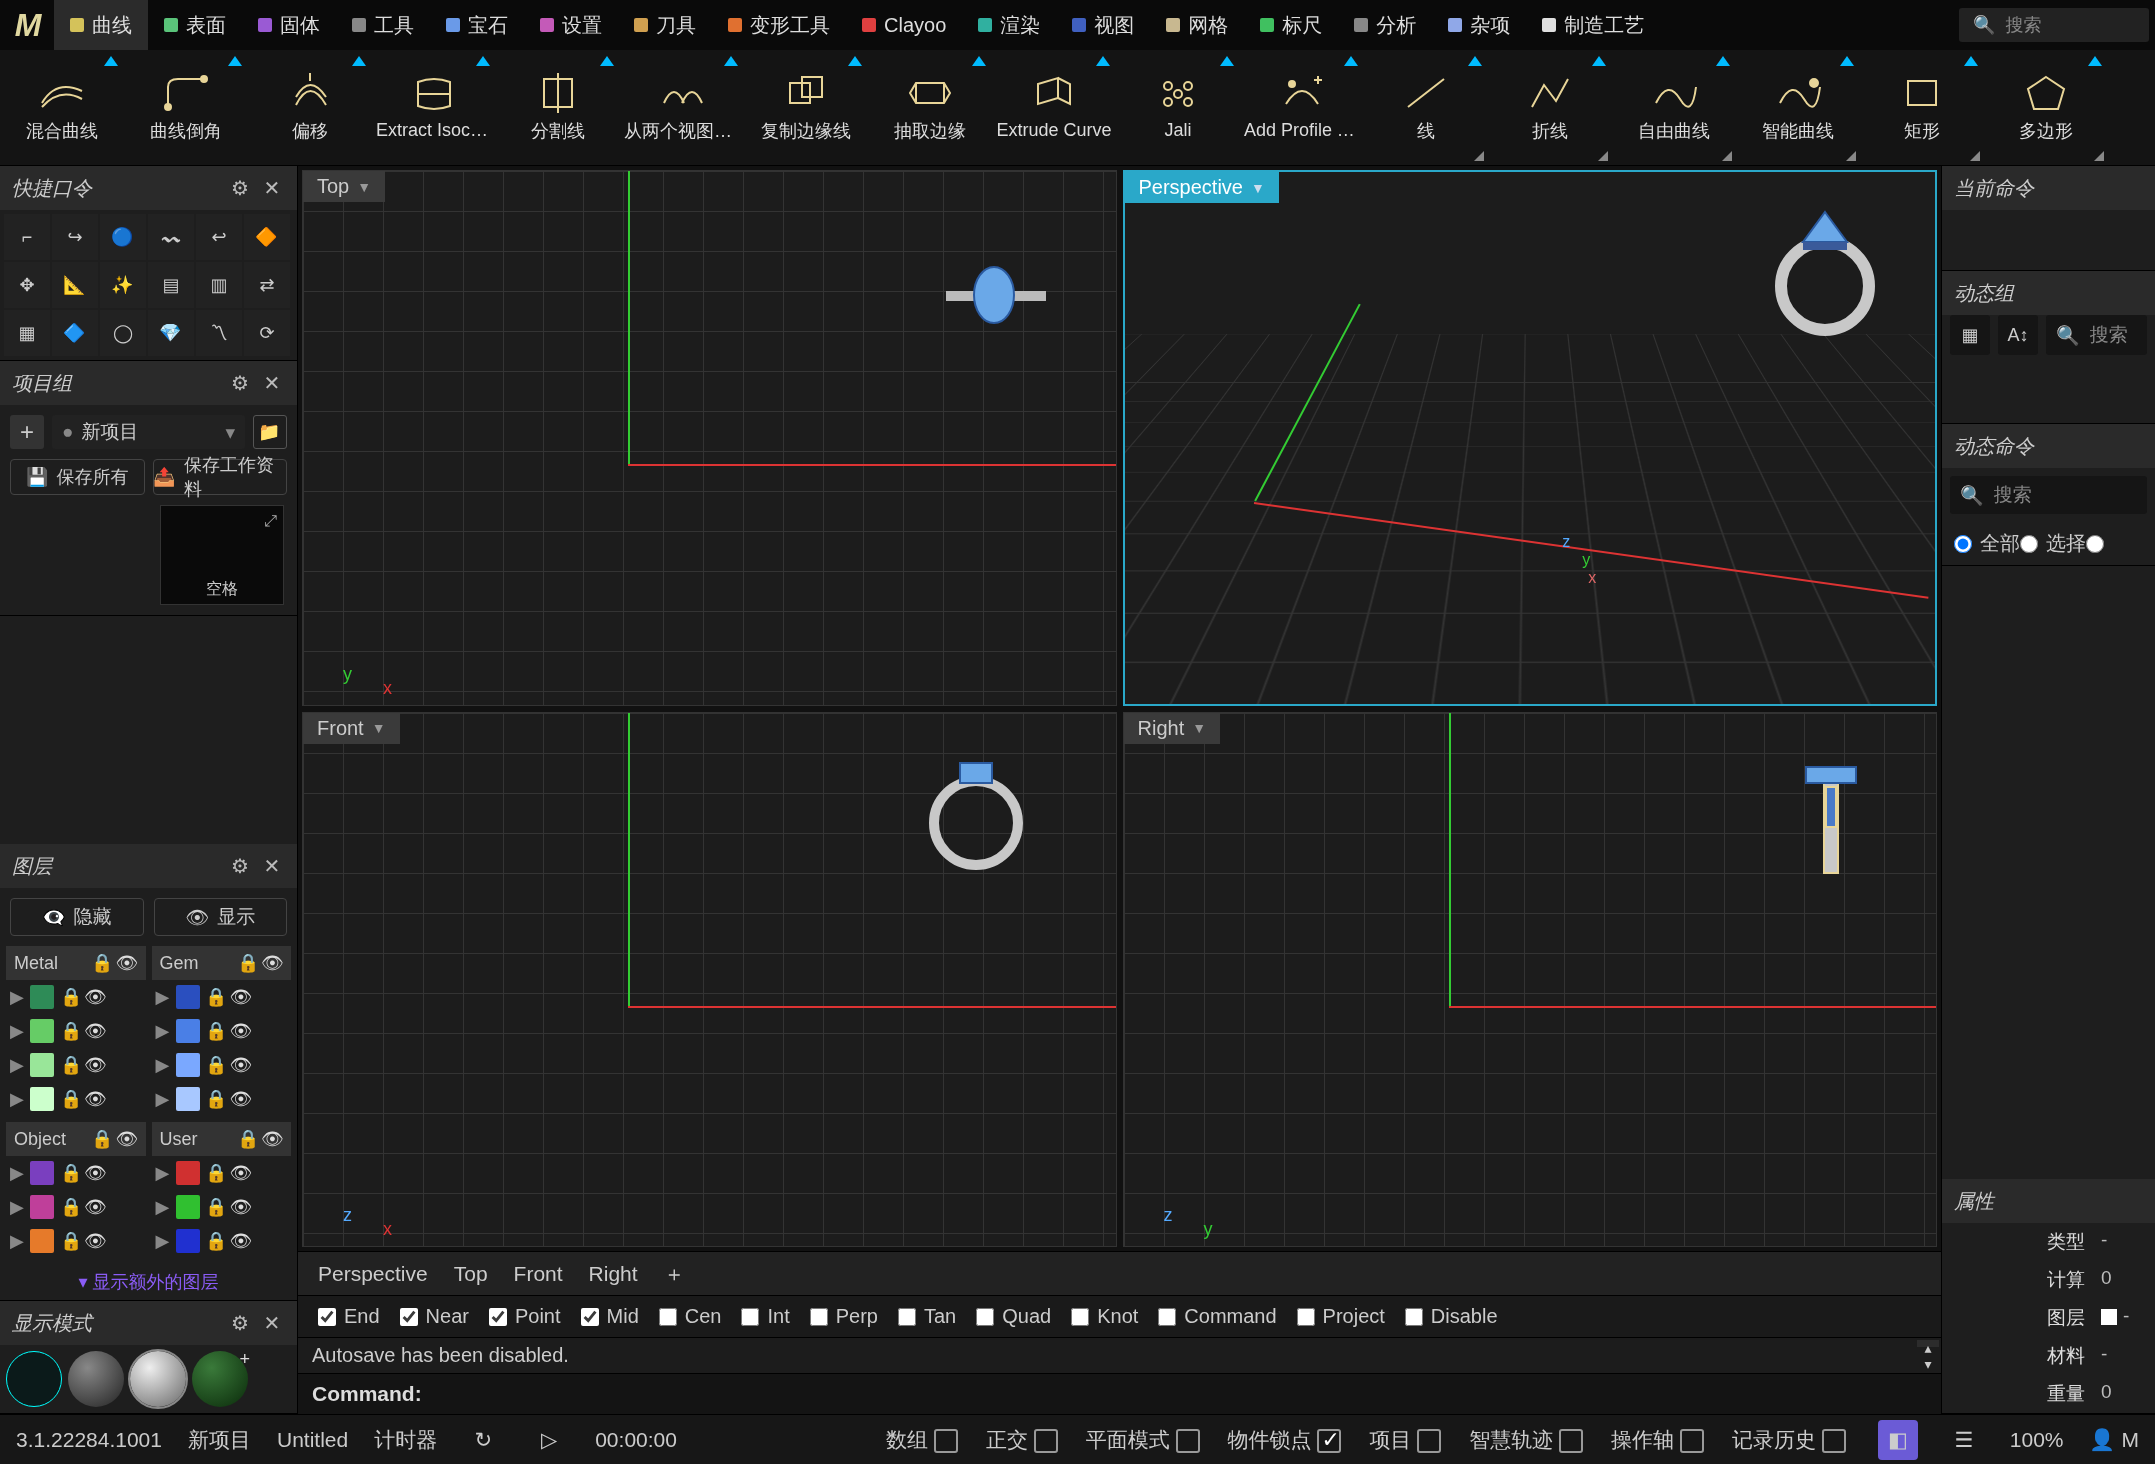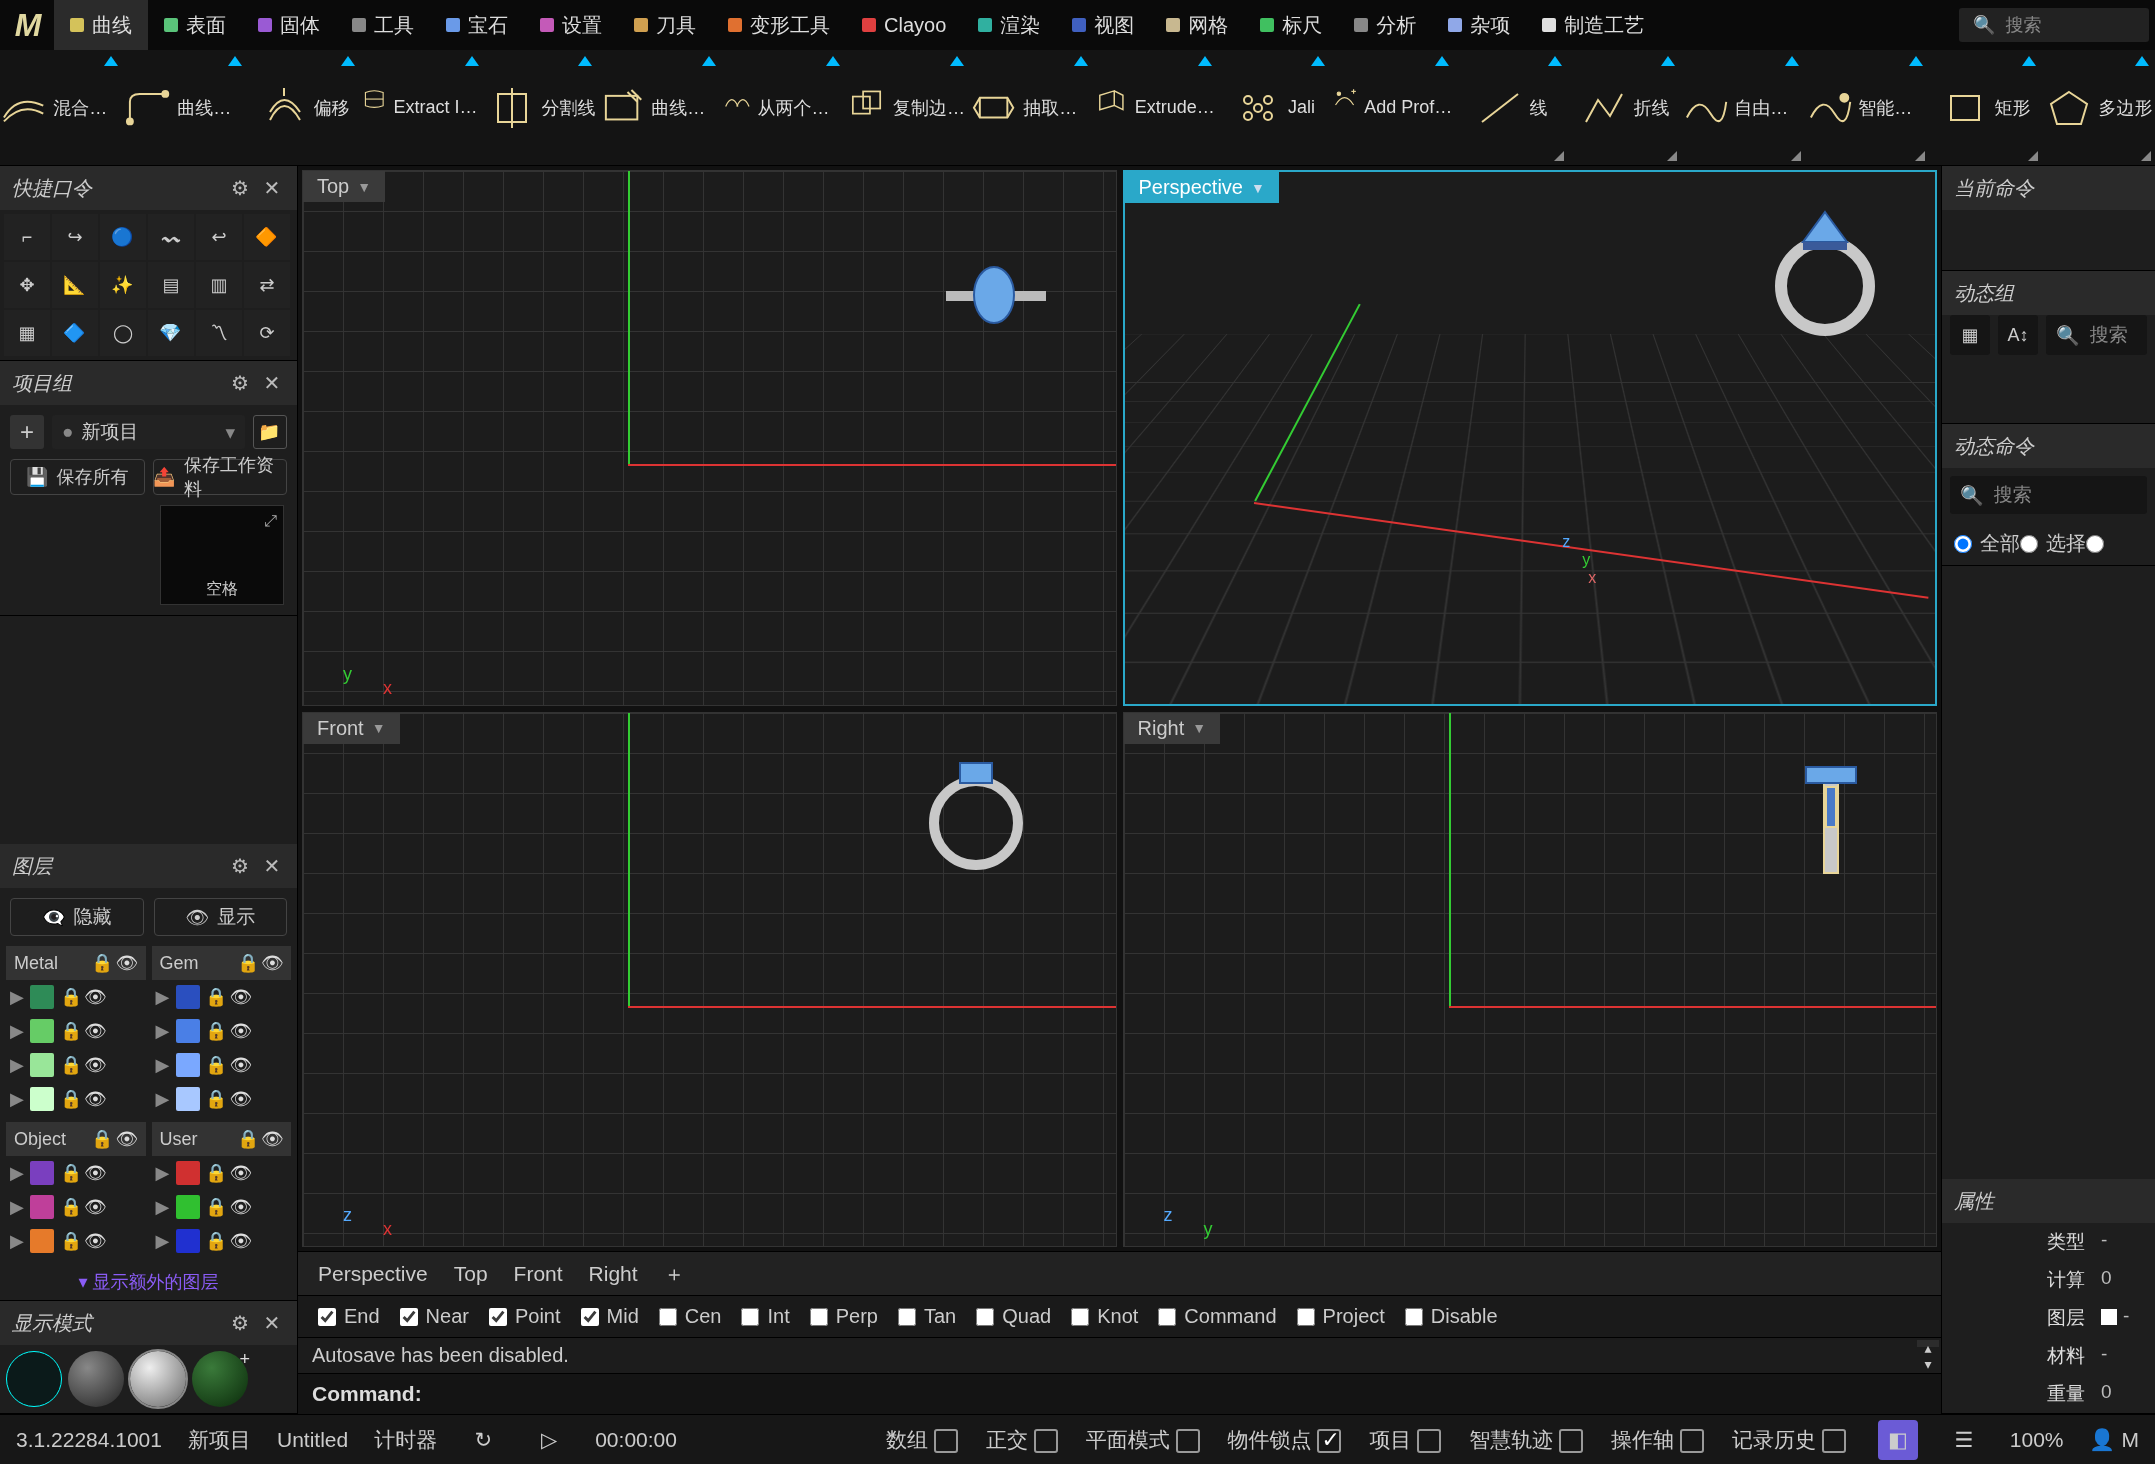--- a/index.html
+++ b/index.html
@@ -9,21 +9,21 @@
 .menubar { height: 50px; background: #0a0a0a; display: flex; align-items: center; padding: 0 6px; gap: 4px; }
 .logo { width: 44px; font-size: 32px; font-weight: 700; color: #e0d8a0; text-align: center; font-style: italic; }
 .mitem { display: flex; align-items: center; gap: 8px; padding: 0 16px; height: 50px; cursor: pointer; font-size: 20px; color: #ddd; }
 .mitem.active { background: #2b2b2b; }
 .sw { width: 14px; height: 14px; border-radius: 2px; }
 .spacer { flex: 1; }
 .search-top { display: flex; align-items: center; gap: 10px; background: #222; padding: 4px 14px; border-radius: 3px; width: 190px; height: 34px; color: #888; }
 
 
 .ribbon { height: 116px; background: #141414; display: flex; border-bottom: 1px solid #000; overflow: hidden; }
-.rtool { width: 124px; display: flex; flex-direction: row; align-items: center; justify-content: center; gap: 6px; position: relative; cursor: pointer; }
+.rtool { width: 124px; display: flex; flex-direction: column; align-items: center; justify-content: center; gap: 6px; position: relative; cursor: pointer; }
 .rtool .ico { width: 48px; height: 40px; }
 .rtool span { font-size: 18px; color: #ddd; text-align: center; white-space: nowrap; overflow: hidden; text-overflow: ellipsis; max-width: 116px; }
 .rtool::after { content: ""; position: absolute; top: 6px; right: 6px; width: 0; height: 0; border-left: 7px solid transparent; border-right: 7px solid transparent; border-bottom: 10px solid #0bf; }
 .rtool .corner { position: absolute; bottom: 4px; right: 4px; width: 0; height: 0; border-left: 10px solid transparent; border-bottom: 10px solid #888; }
 
 
 .layout { display: flex; height: calc(100% - 50px - 116px - 50px); }
 .leftcol { width: 298px; background: #1e1e1e; display: flex; flex-direction: column; border-right: 1px solid #000; }
 .panel { border-bottom: 1px solid #000; }
 .phead { height: 44px; background: #2a2a2a; display: flex; align-items: center; padding: 0 12px; font-size: 20px; }
@@ -222,27 +222,20 @@
           <line x1="8" y1="20" x2="40" y2="20"></line>
         </svg></div>
       <span>Extract Isocurve Fr...</span>
     </div>
     <div class="rtool tool-gold">
       <div class="ico"><svg viewBox="0 0 48 40">
           <rect x="10" y="6" width="28" height="28"></rect>
           <line x1="24" y1="0" x2="24" y2="40"></line>
         </svg></div>
       <span>分割线</span>
-    </div>
-    <div class="rtool tool-gold">
-      <div class="ico"><svg viewBox="0 0 48 40">
-          <rect x="8" y="8" width="32" height="24"></rect>
-          <path d="M30 4 L40 14 M34 2 L44 12" stroke="#d33"></path>
-        </svg></div>
-      <span>曲线修剪</span>
     </div>
     <div class="rtool tool-gold">
       <div class="ico"><svg viewBox="0 0 48 40">
           <path d="M6 30 Q16 8 26 30"></path>
           <path d="M24 30 Q34 8 44 30"></path>
         </svg></div>
       <span>从两个视图的曲线</span>
     </div>
     <div class="rtool tool-gold">
       <div class="ico"><svg viewBox="0 0 48 40">

